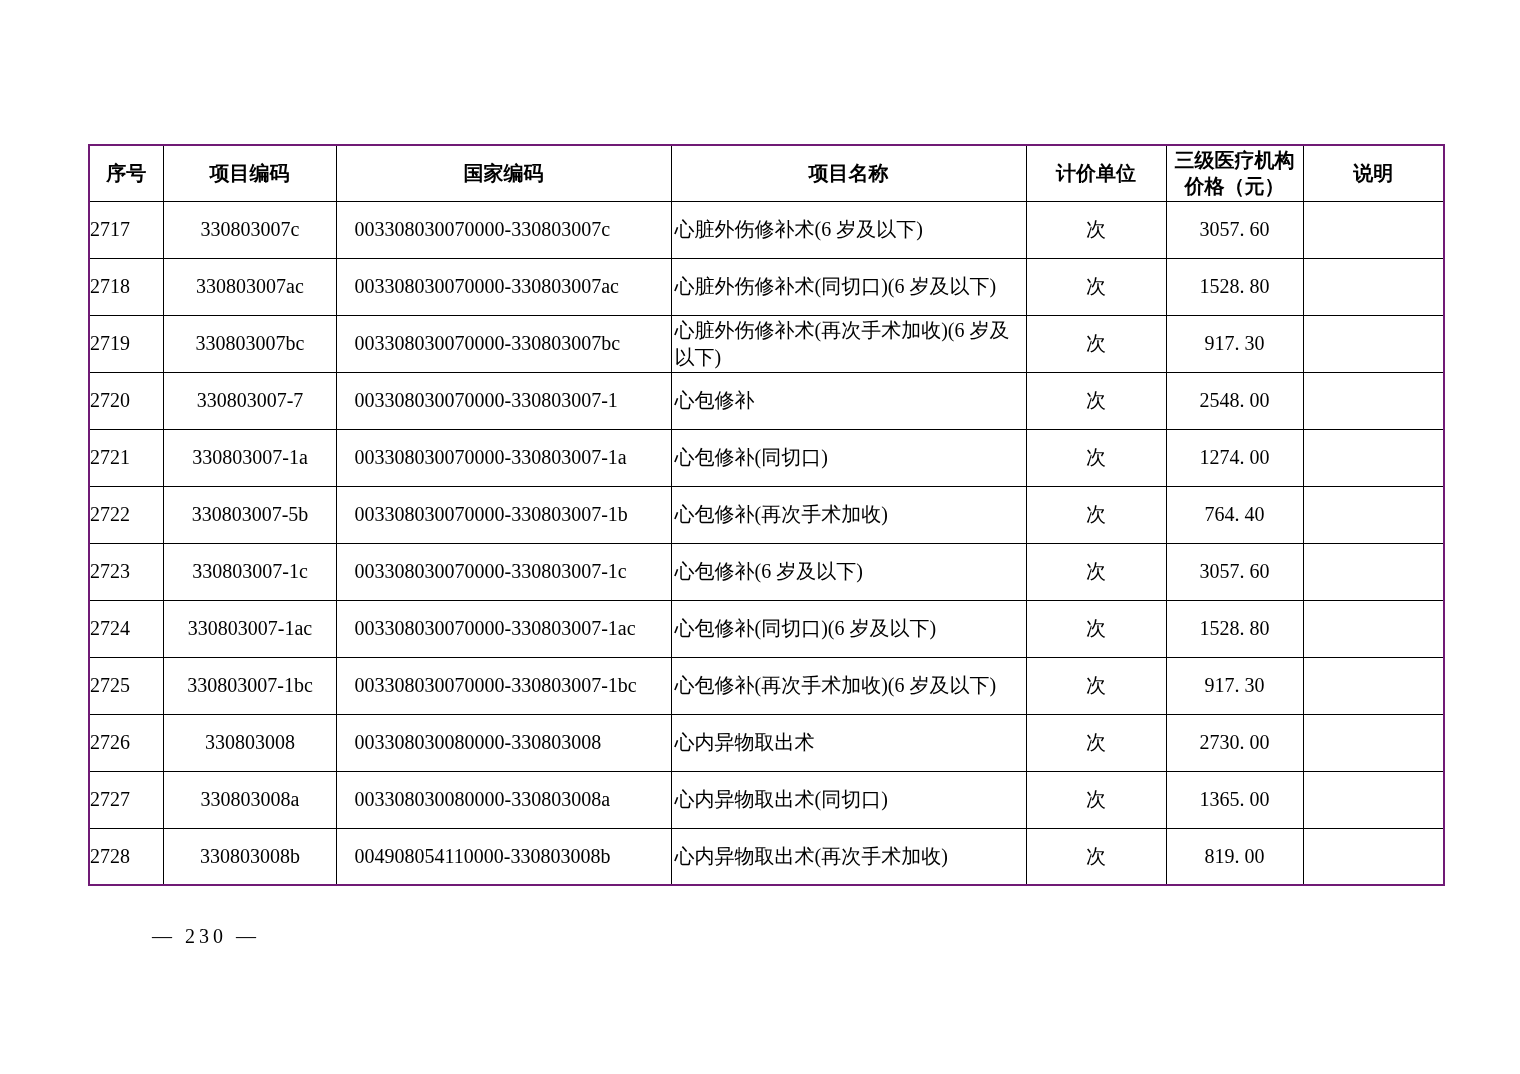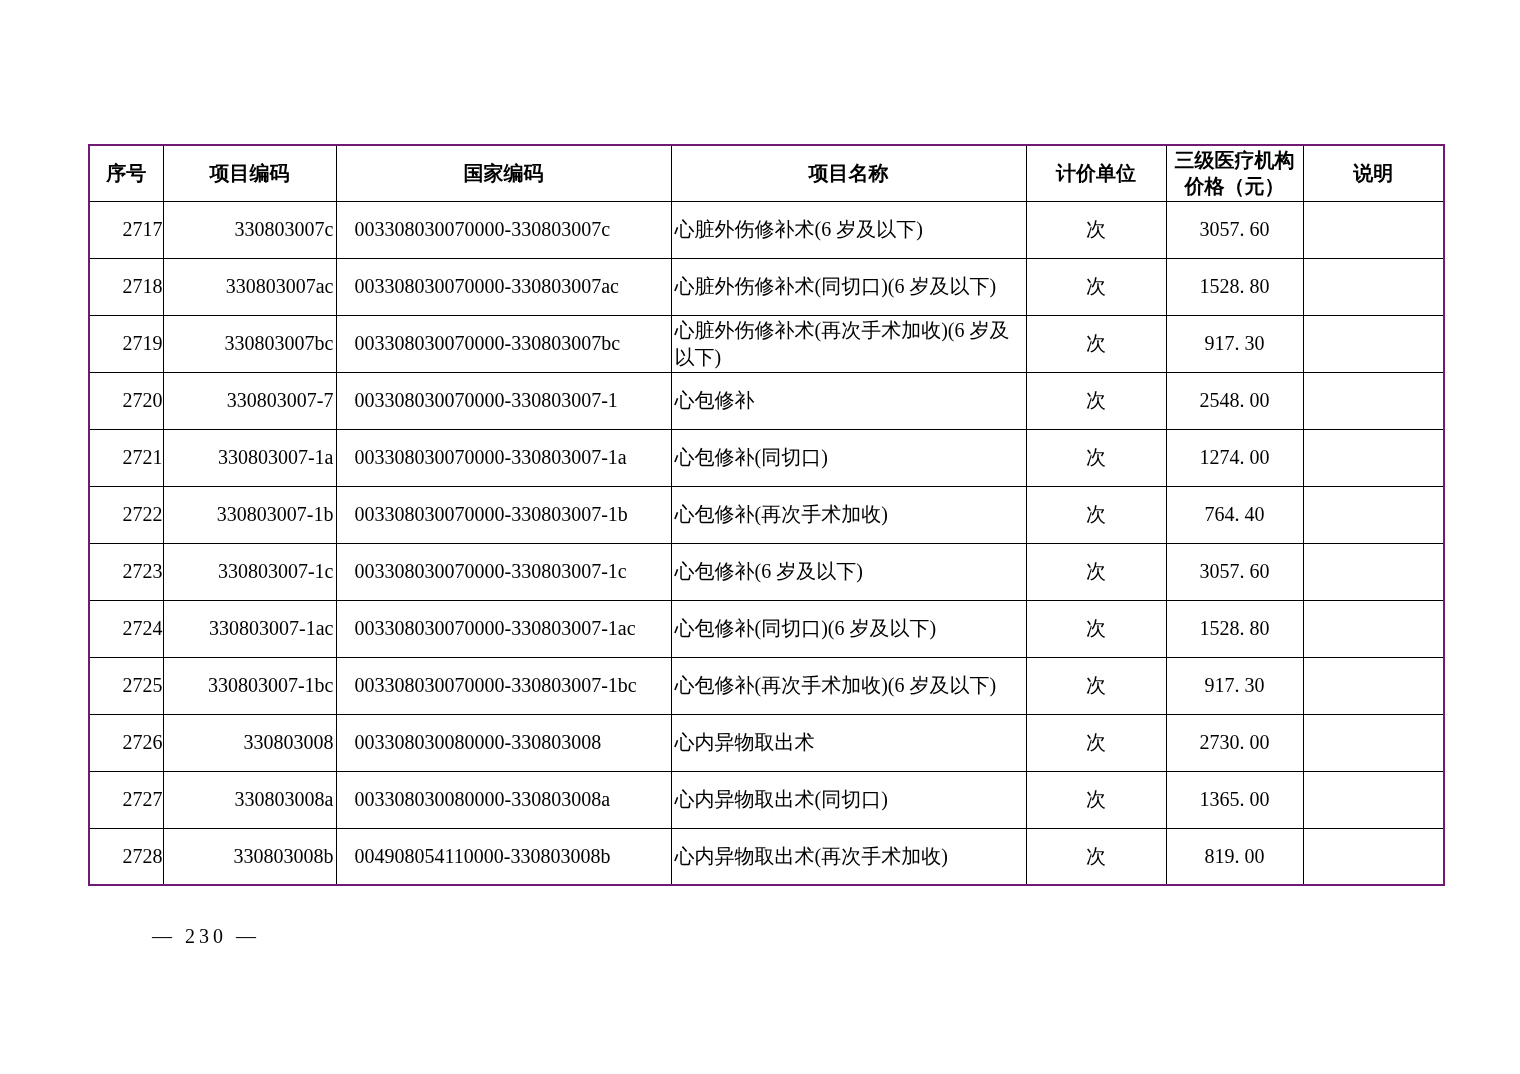--- a/index.html
+++ b/index.html
@@ -34,22 +34,22 @@
     font-weight: bold;
     font-size: 20px;
     line-height: 1.3;
     text-align: center;
     padding: 0 4px;
   }
   .doc-table td {
     font-size: 20px;
     line-height: 1.35;
   }
-  td.c-seq   { text-align: right; }
-  td.c-code  { text-align: right; padding-left: 3px; padding-right: 2px; }
+  td.c-seq   { text-align: left; }
+  td.c-code  { text-align: center; padding-left: 3px; padding-right: 2px; }
   td.c-ncode { text-align: left; padding-left: 18px; padding-right: 2px; }
   td.c-name  { text-align: left; padding-left: 3px; padding-right: 4px; }
   td.c-unit  { text-align: center; }
   td.c-price { text-align: center; }
   td.c-note  { text-align: center; }
   .page-footer {
     position: absolute;
     left: 152px;
     top: 925px;
     font-size: 20px;
@@ -127,21 +127,21 @@
     <td class="c-code">330803007-1a</td>
     <td class="c-ncode">003308030070000-330803007-1a</td>
     <td class="c-name">心包修补(同切口)</td>
     <td class="c-unit">次</td>
     <td class="c-price">1274. 00</td>
     <td class="c-note"></td>
   </tr>
 
   <tr>
     <td class="c-seq">2722</td>
-    <td class="c-code">330803007-1b</td>
+    <td class="c-code">330803007-5b</td>
     <td class="c-ncode">003308030070000-330803007-1b</td>
     <td class="c-name">心包修补(再次手术加收)</td>
     <td class="c-unit">次</td>
     <td class="c-price">764. 40</td>
     <td class="c-note"></td>
   </tr>
 
   <tr>
     <td class="c-seq">2723</td>
     <td class="c-code">330803007-1c</td>

